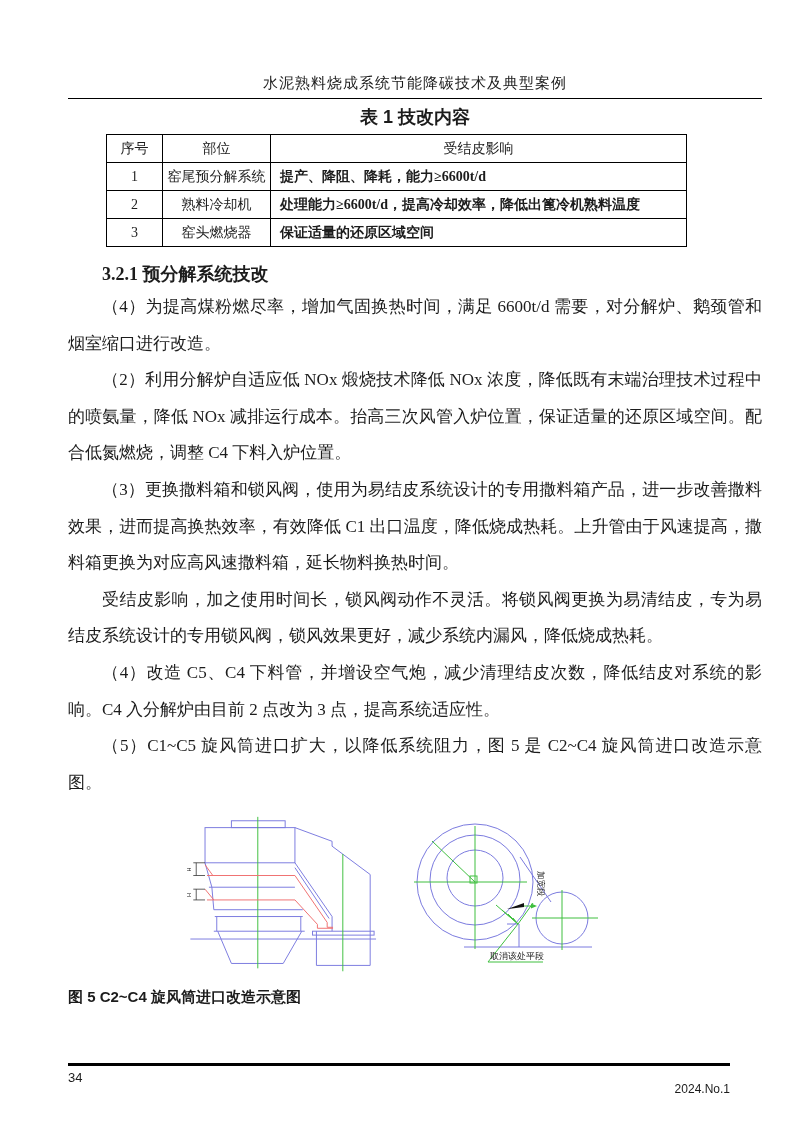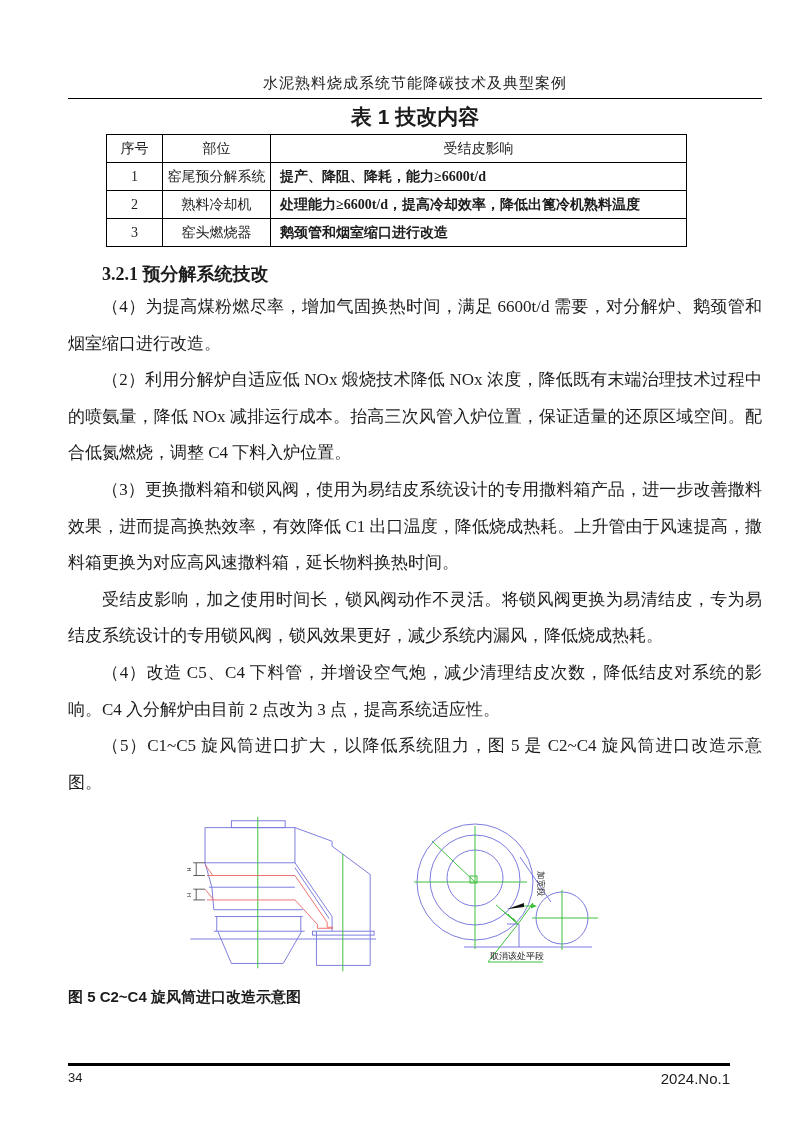--- a/index.html
+++ b/index.html
@@ -23,21 +23,21 @@
   .hdr-rule{
     margin-top:5px;
     border:none;
     border-top:1.5px solid #000;
     height:0;
   }
   .tbl-caption{
     margin-top:8px;
     text-align:center;
     font-weight:bold;
-    font-size:21px;
+    font-size:18px;
     line-height:20px;
     font-family:"Liberation Sans","DejaVu Sans",sans-serif;
   }
   table.mod-table{
     border-collapse:collapse;
     margin-left:38px;
     margin-top:7px;
     table-layout:fixed;
     width:580px;
     font-size:14px;
@@ -93,21 +93,21 @@
   .footer-rule{
     border:none;border-top:3.5px solid #000;height:0;margin:0;
   }
   .footer-row{
     position:relative;
     margin-top:4px;
     font-size:13px;
     font-family:"Liberation Sans","DejaVu Sans",sans-serif;
   }
   .page-num{display:block;text-align:left;}
-  .issue{position:absolute;right:0;top:0;font-size:15px;}
+  .issue{position:absolute;right:0;top:12px;font-size:12px;}
   svg text{font-family:"Liberation Sans","DejaVu Sans",sans-serif;}
 </style>
 </head>
 <body>
 
 <div class="page">
 
   <div class="hdr-title">水泥熟料烧成系统节能降碳技术及典型案例</div>
   <hr class="hdr-rule">
 
@@ -131,21 +131,21 @@
         <td class="left">提产、降阻、降耗，能力≥6600t/d</td>
       </tr>
       <tr>
         <td>2</td>
         <td>熟料冷却机</td>
         <td class="left">处理能力≥6600t/d，提高冷却效率，降低出篦冷机熟料温度</td>
       </tr>
       <tr>
         <td>3</td>
         <td>窑头燃烧器</td>
-        <td class="left">鹅颈管和烟室缩口进行改造</td>
+        <td class="left">保证适量的还原区域空间</td>
       </tr>
     </tbody>
   </table>
 
   <div class="sec-heading">3.2.1 预分解系统技改</div>
 
   <div class="body-text">
     <p>（4）为提高煤粉燃尽率，增加气固换热时间，满足 6600t/d 需要，对分解炉、鹅颈管和烟室缩口进行改造。</p>
     <p>（2）利用分解炉自适应低 NOx 煅烧技术降低 NOx 浓度，降低既有末端治理技术过程中的喷氨量，降低 NOx 减排运行成本。抬高三次风管入炉位置，保证适量的还原区域空间。配合低氮燃烧，调整 C4 下料入炉位置。</p>
     <p>（3）更换撒料箱和锁风阀，使用为易结皮系统设计的专用撒料箱产品，进一步改善撒料效果，进而提高换热效率，有效降低 C1 出口温度，降低烧成热耗。上升管由于风速提高，撒料箱更换为对应高风速撒料箱，延长物料换热时间。</p>

